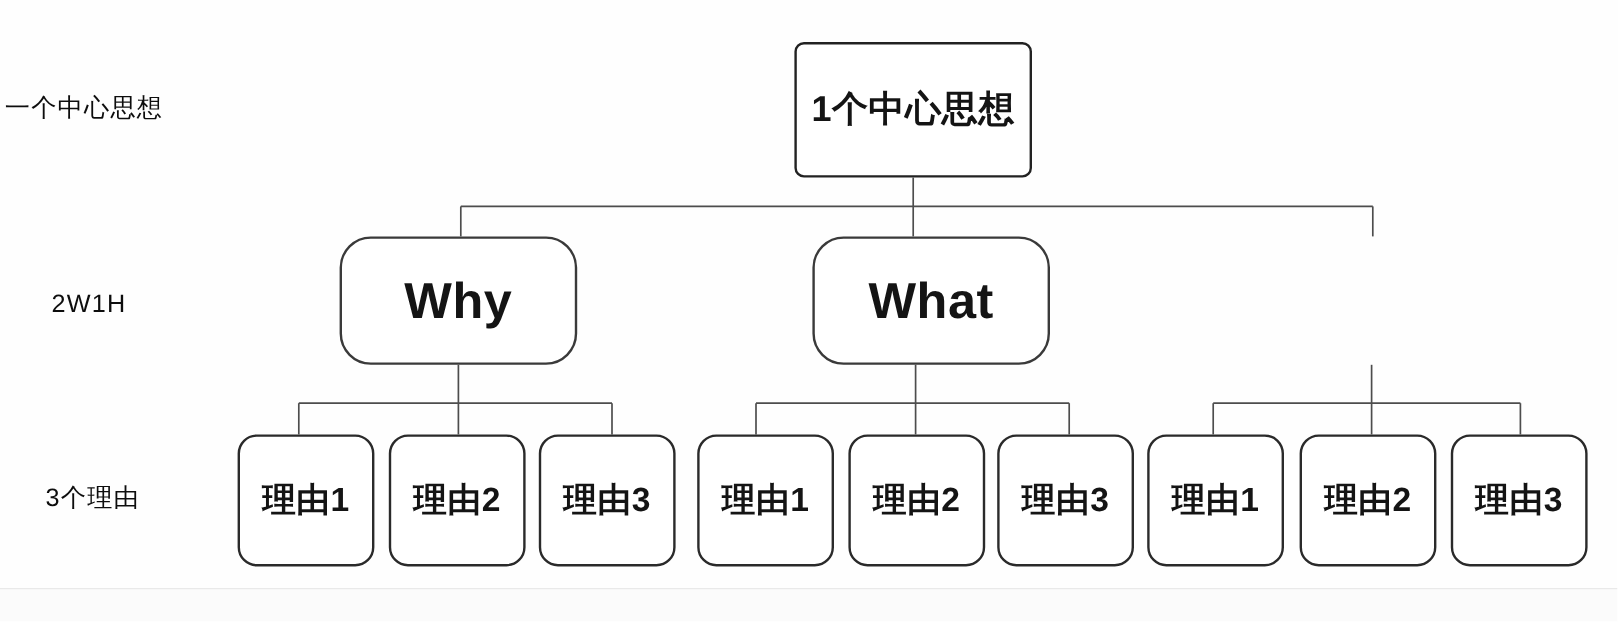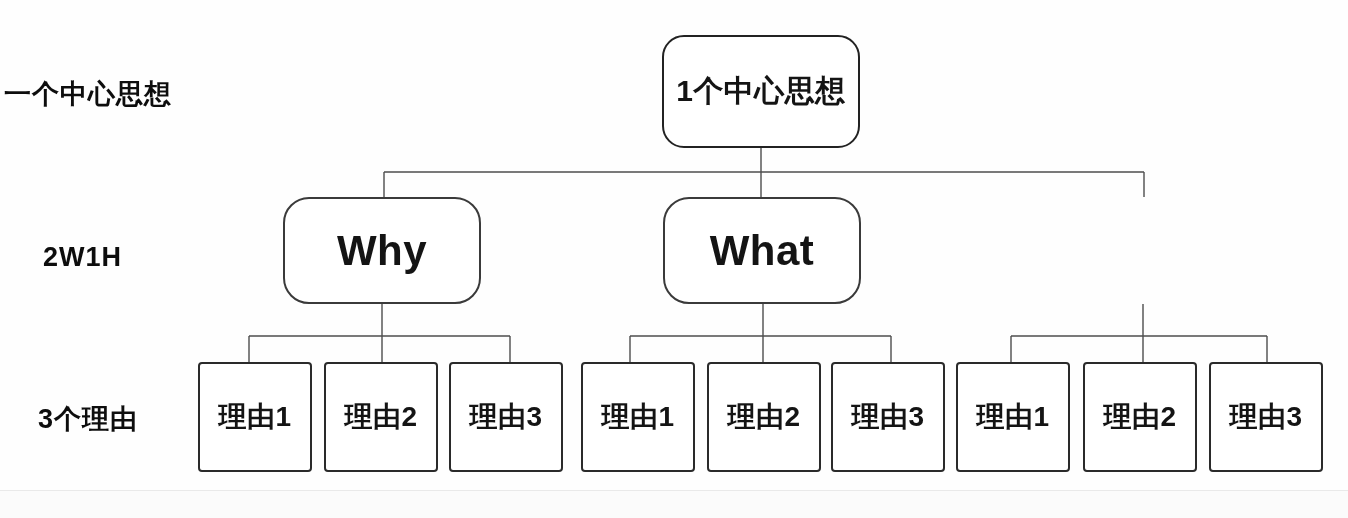--- a/index.html
+++ b/index.html
@@ -28,40 +28,40 @@
     align-items: center;
     justify-content: center;
     color: #141414;
     font-weight: 700;
     text-align: center;
     letter-spacing: 0.5px;
   }
   .root-node {
     left: 662px; top: 35px; width: 198px; height: 113px;
     border: 2.5px solid #222222;
-    border-radius: 22px;
+    border-radius: 8px;
     font-size: 30px;
   }
   .branch-node {
     top: 197px; width: 198px; height: 107px;
     border: 2px solid #3a3a3a;
     border-radius: 26px;
     font-size: 42px;
   }
   .leaf-node {
     top: 362px; width: 114px; height: 110px;
     border: 2.5px solid #2a2a2a;
-    border-radius: 4px;
+    border-radius: 16px;
     font-size: 28px;
   }
   .row-label {
     position: absolute;
     color: #0d0d0d;
-    font-weight: 700;
-    font-size: 27px;
+    font-weight: 400;
+    font-size: 21px;
     letter-spacing: 1px;
     white-space: nowrap;
   }
   .row-label-1 { left: 4px;  top: 76px;  }
   .row-label-2 { left: 43px; top: 242px; }
   .row-label-3 { left: 38px; top: 401px; }
   .bottom-strip {
     position: absolute;
     left: 0; top: 490px;
     width: 1348px; height: 28px;
@@ -99,21 +99,21 @@
     </g>
   </svg>
 
   <div class="row-label row-label-1">一个中心思想</div>
   <div class="row-label row-label-2">2W1H</div>
   <div class="row-label row-label-3">3个理由</div>
 
   <div class="node root-node">1个中心思想</div>
 
   <div class="node branch-node" style="left:283px;">Why</div>
-  <div class="node branch-node" style="left:663px;">What</div>
+  <div class="node branch-node" style="left:677px;">What</div>
 
   <div class="node leaf-node" style="left:198px;">理由1</div>
   <div class="node leaf-node" style="left:324px;">理由2</div>
   <div class="node leaf-node" style="left:449px;">理由3</div>
 
   <div class="node leaf-node" style="left:581px;">理由1</div>
   <div class="node leaf-node" style="left:707px;">理由2</div>
   <div class="node leaf-node" style="left:831px;">理由3</div>
 
   <div class="node leaf-node" style="left:956px;">理由1</div>

